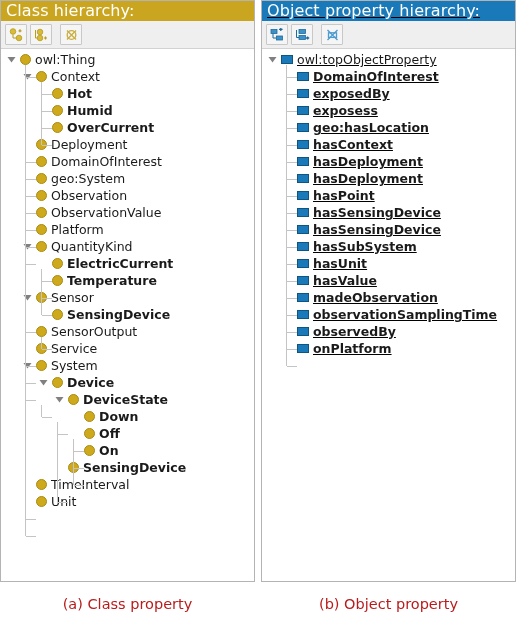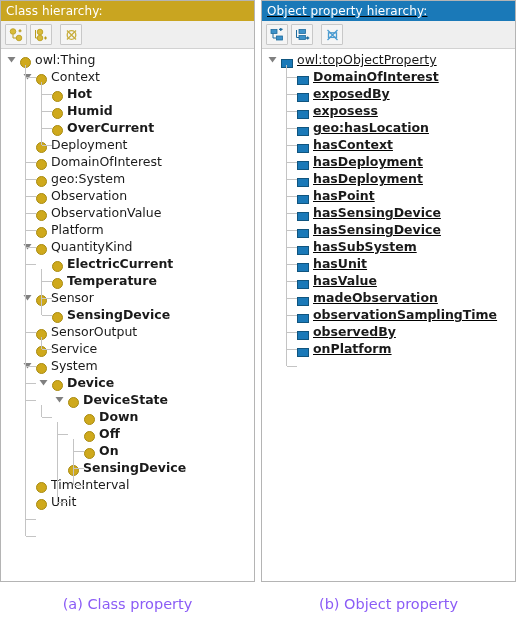--- a/index.html
+++ b/index.html
@@ -24,21 +24,21 @@
     box-sizing: border-box;
     overflow: hidden;
   }
   #panel-class  { left: 0px;   width: 255px; height: 582px; }
   #panel-object { left: 261px; width: 255px; height: 582px; text-decoration: underline; }
 
   .panel-header {
     height: 20px;
     line-height: 20px;
     padding: 0 0 0 5px;
-    font-size: 12px;
+    font-size: 16px;
     color: #ffffff;
     letter-spacing: 0.1px;
     white-space: nowrap;
     overflow: hidden;
     box-sizing: border-box;
   }
   .panel-header.gold { background: #c9a520; }
   .panel-header.blue { background: #1a79b8; }
 
   .toolbar {
@@ -71,21 +71,21 @@
     background: #ffffff;
     height: 532px;
     overflow: hidden;
     padding-top: 2px;
     box-sizing: border-box;
   }
   .row {
     position: relative;
     height: 17px;
     display: flex;
-    align-items: flex-end;
+    align-items: center;
     white-space: nowrap;
   }
   .twisty {
     position: absolute;
     width: 11px;
     height: 17px;
     display: flex;
     align-items: center;
     justify-content: center;
   }
@@ -123,21 +123,21 @@
     background: #c4c4c4;
   }
   .vline { width: 1px; }
   .hline { height: 1px; }
 
   
   .caption {
     position: absolute;
     top: 596px;
     font-size: 14.5px;
-    color: #8b5cf6;
+    color: #b91c1c;
     font-family: "DejaVu Sans", "Liberation Sans", sans-serif;
     white-space: nowrap;
   }
   #caption-a { left: 0px;   width: 255px; text-align: center; }
   #caption-b { left: 261px; width: 255px; text-align: center; }
 </style>
 </head>
 <body>
 
 <div class="panel" id="panel-class">

